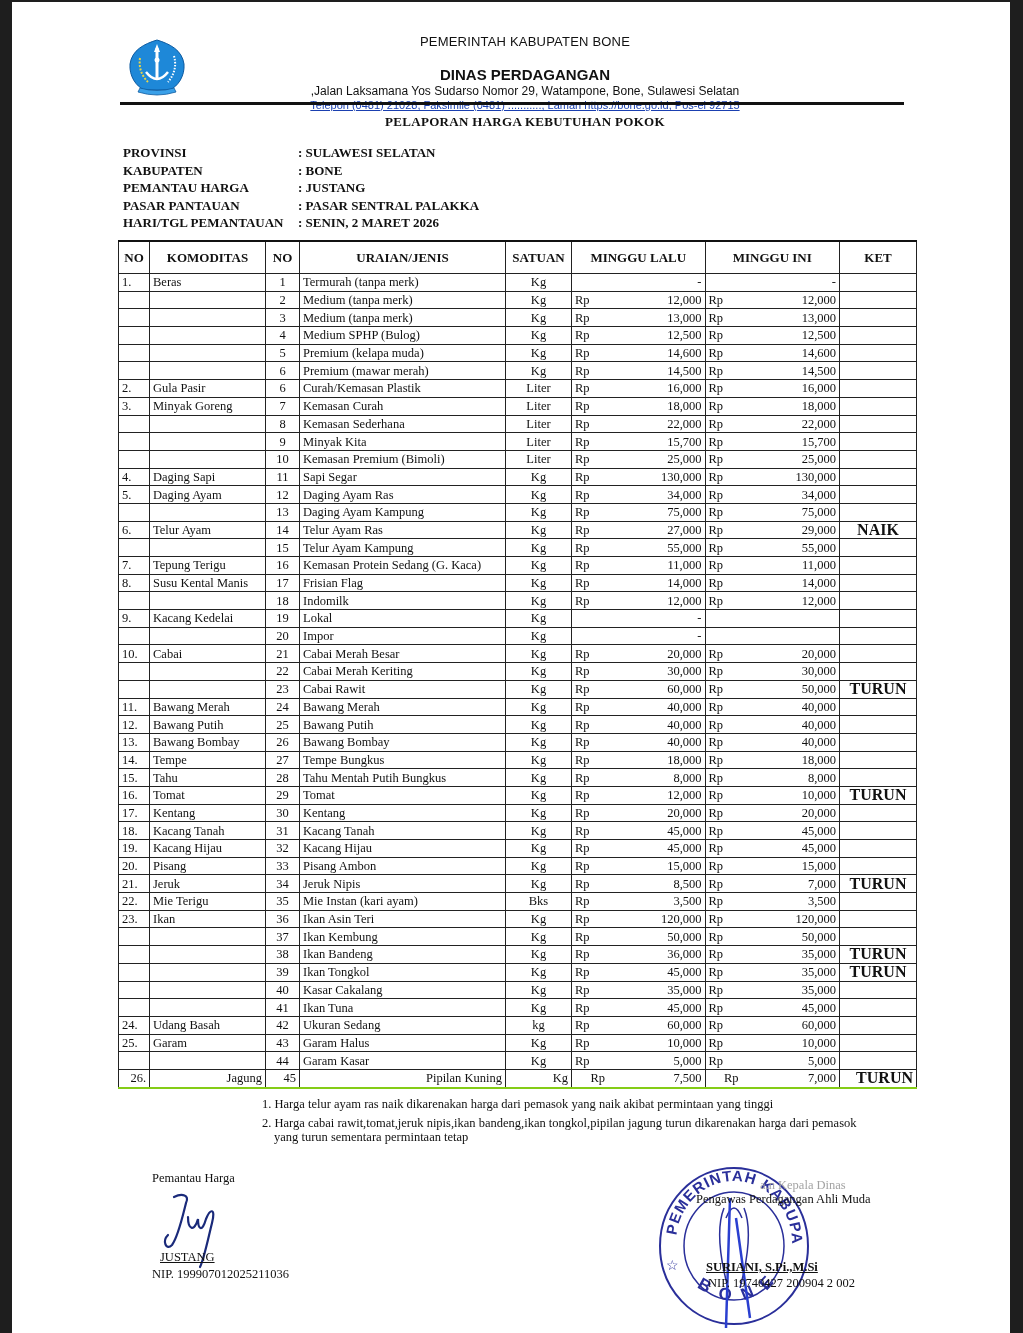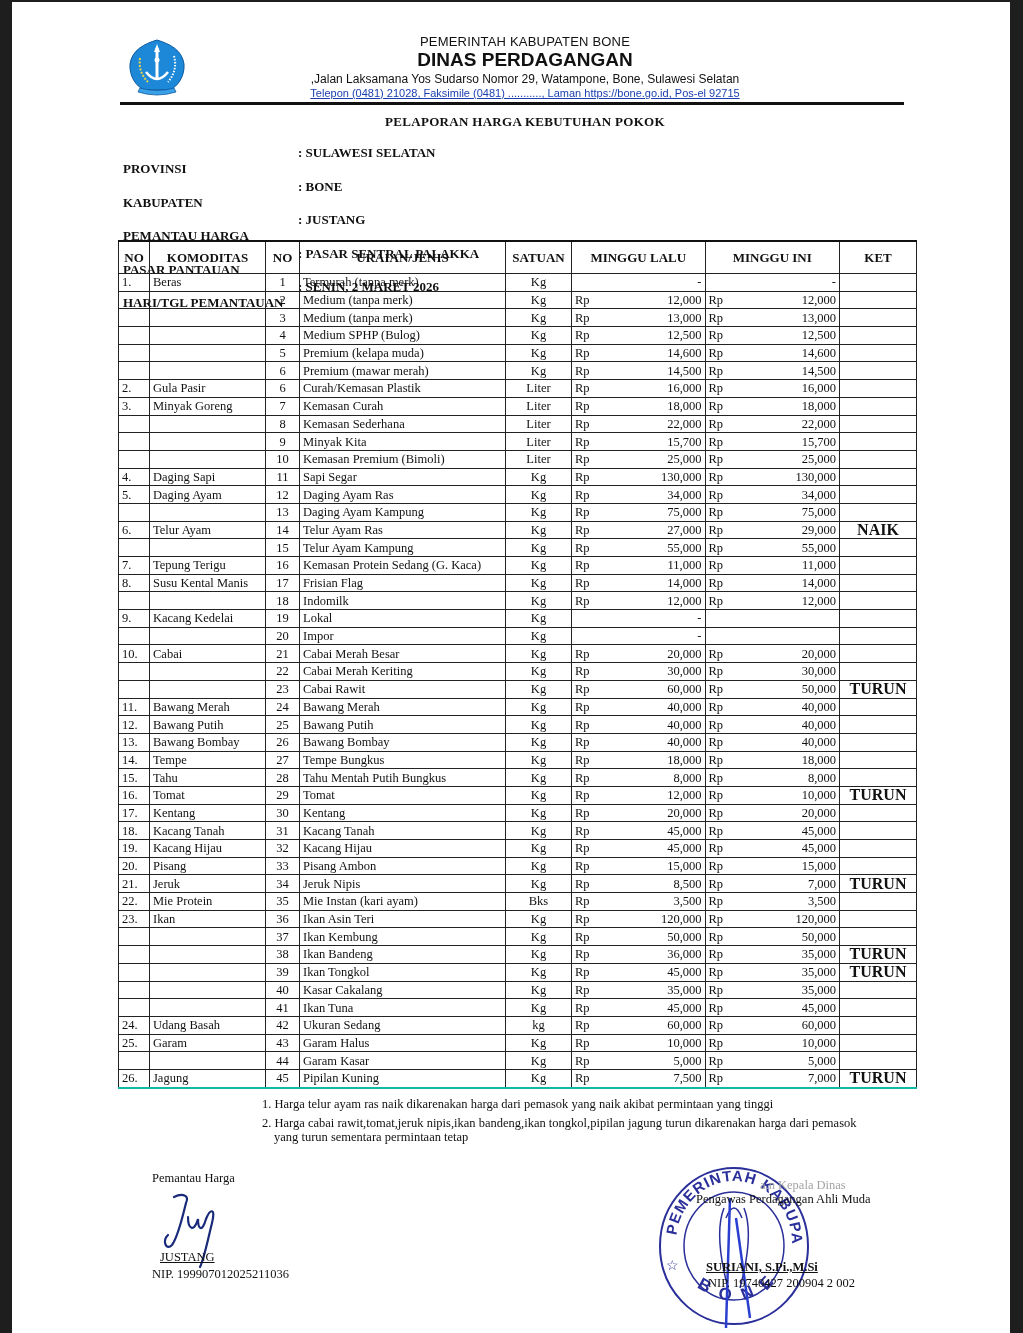--- a/index.html
+++ b/index.html
@@ -23,21 +23,21 @@
     width: 62px; height: 62px;
   }
   .kop {
     position: absolute;
     left: 280px; top: 34px;
     width: 490px;
     text-align: center;
     font-family: Liberation Sans, sans-serif;
   }
   .kop .l1 { font-size: 13px; letter-spacing: 0.2px; }
-  .kop .l2 { font-size: 19px; font-weight: bold; margin-top: 0; }
+  .kop .l2 { font-size: 15px; font-weight: bold; margin-top: 17px; }
   .kop .l3 { font-size: 12px; margin-top: 1px; }
   .kop .l4 { font-size: 11px; color: #1a3fb0; text-decoration: underline; margin-top: 1px; }
   .kop-rule {
     position: absolute;
     left: 120px; top: 102px;
     width: 784px; height: 3px;
     background: #111;
   }
   .doc-title {
     position: absolute;
@@ -49,21 +49,21 @@
     letter-spacing: 0.3px;
   }
   .meta {
     position: absolute;
     left: 123px; top: 144px;
     font-weight: bold;
     font-size: 13px;
     line-height: 17.5px;
   }
   .meta .row { display: flex; }
-  .meta .k { width: 175px; margin-top: 16px; }
+  .meta .k { width: 175px; }
   .meta .v { }
 
   table.grid {
     position: absolute;
     left: 118px; top: 240px;
     border-collapse: collapse;
     font-size: 12.5px;
     table-layout: fixed;
   }
   table.grid th, table.grid td {
@@ -75,21 +75,21 @@
     overflow: hidden;
   }
   table.grid th {
     height: 31px;
     font-weight: bold;
     font-size: 13px;
     text-align: center;
     border-top: 2px solid #111;
     margin-top: 12px;
   }
-  table.grid tr:last-child td { border-bottom: 2px solid #14b8a6; }
+  table.grid tr:last-child td { border-bottom: 2px solid #84cc16; text-align: right; }
   td.c-no { text-align: left; padding-left: 4px; }
   td.c-no2 { text-align: center; }
   td.c-unit { text-align: center; }
   td.c-rp { border-right: none !important; width: 30px; padding-left: 6px; }
   td.c-val { border-left: none !important; text-align: right; padding-right: 4px; }
   td.c-ket { text-align: center; font-weight: bold; font-size: 16px; }
 
   .notes {
     position: absolute;
     left: 262px; top: 1097px;
@@ -615,21 +615,21 @@
         <td class="c-jenis">Jeruk Nipis</td>
         <td class="c-unit">Kg</td>
         <td class="c-rp">Rp</td>
         <td class="c-val">8,500</td>
         <td class="c-rp">Rp</td>
         <td class="c-val">7,000</td>
         <td class="c-ket">TURUN</td>
       </tr>
       <tr>
         <td class="c-no">22.</td>
-        <td class="c-kom">Mie Protein</td>
+        <td class="c-kom">Mie Terigu</td>
         <td class="c-no2">35</td>
         <td class="c-jenis">Mie Instan (kari ayam)</td>
         <td class="c-unit">Bks</td>
         <td class="c-rp">Rp</td>
         <td class="c-val">3,500</td>
         <td class="c-rp">Rp</td>
         <td class="c-val">3,500</td>
         <td class="c-ket"></td>
       </tr>
       <tr>

